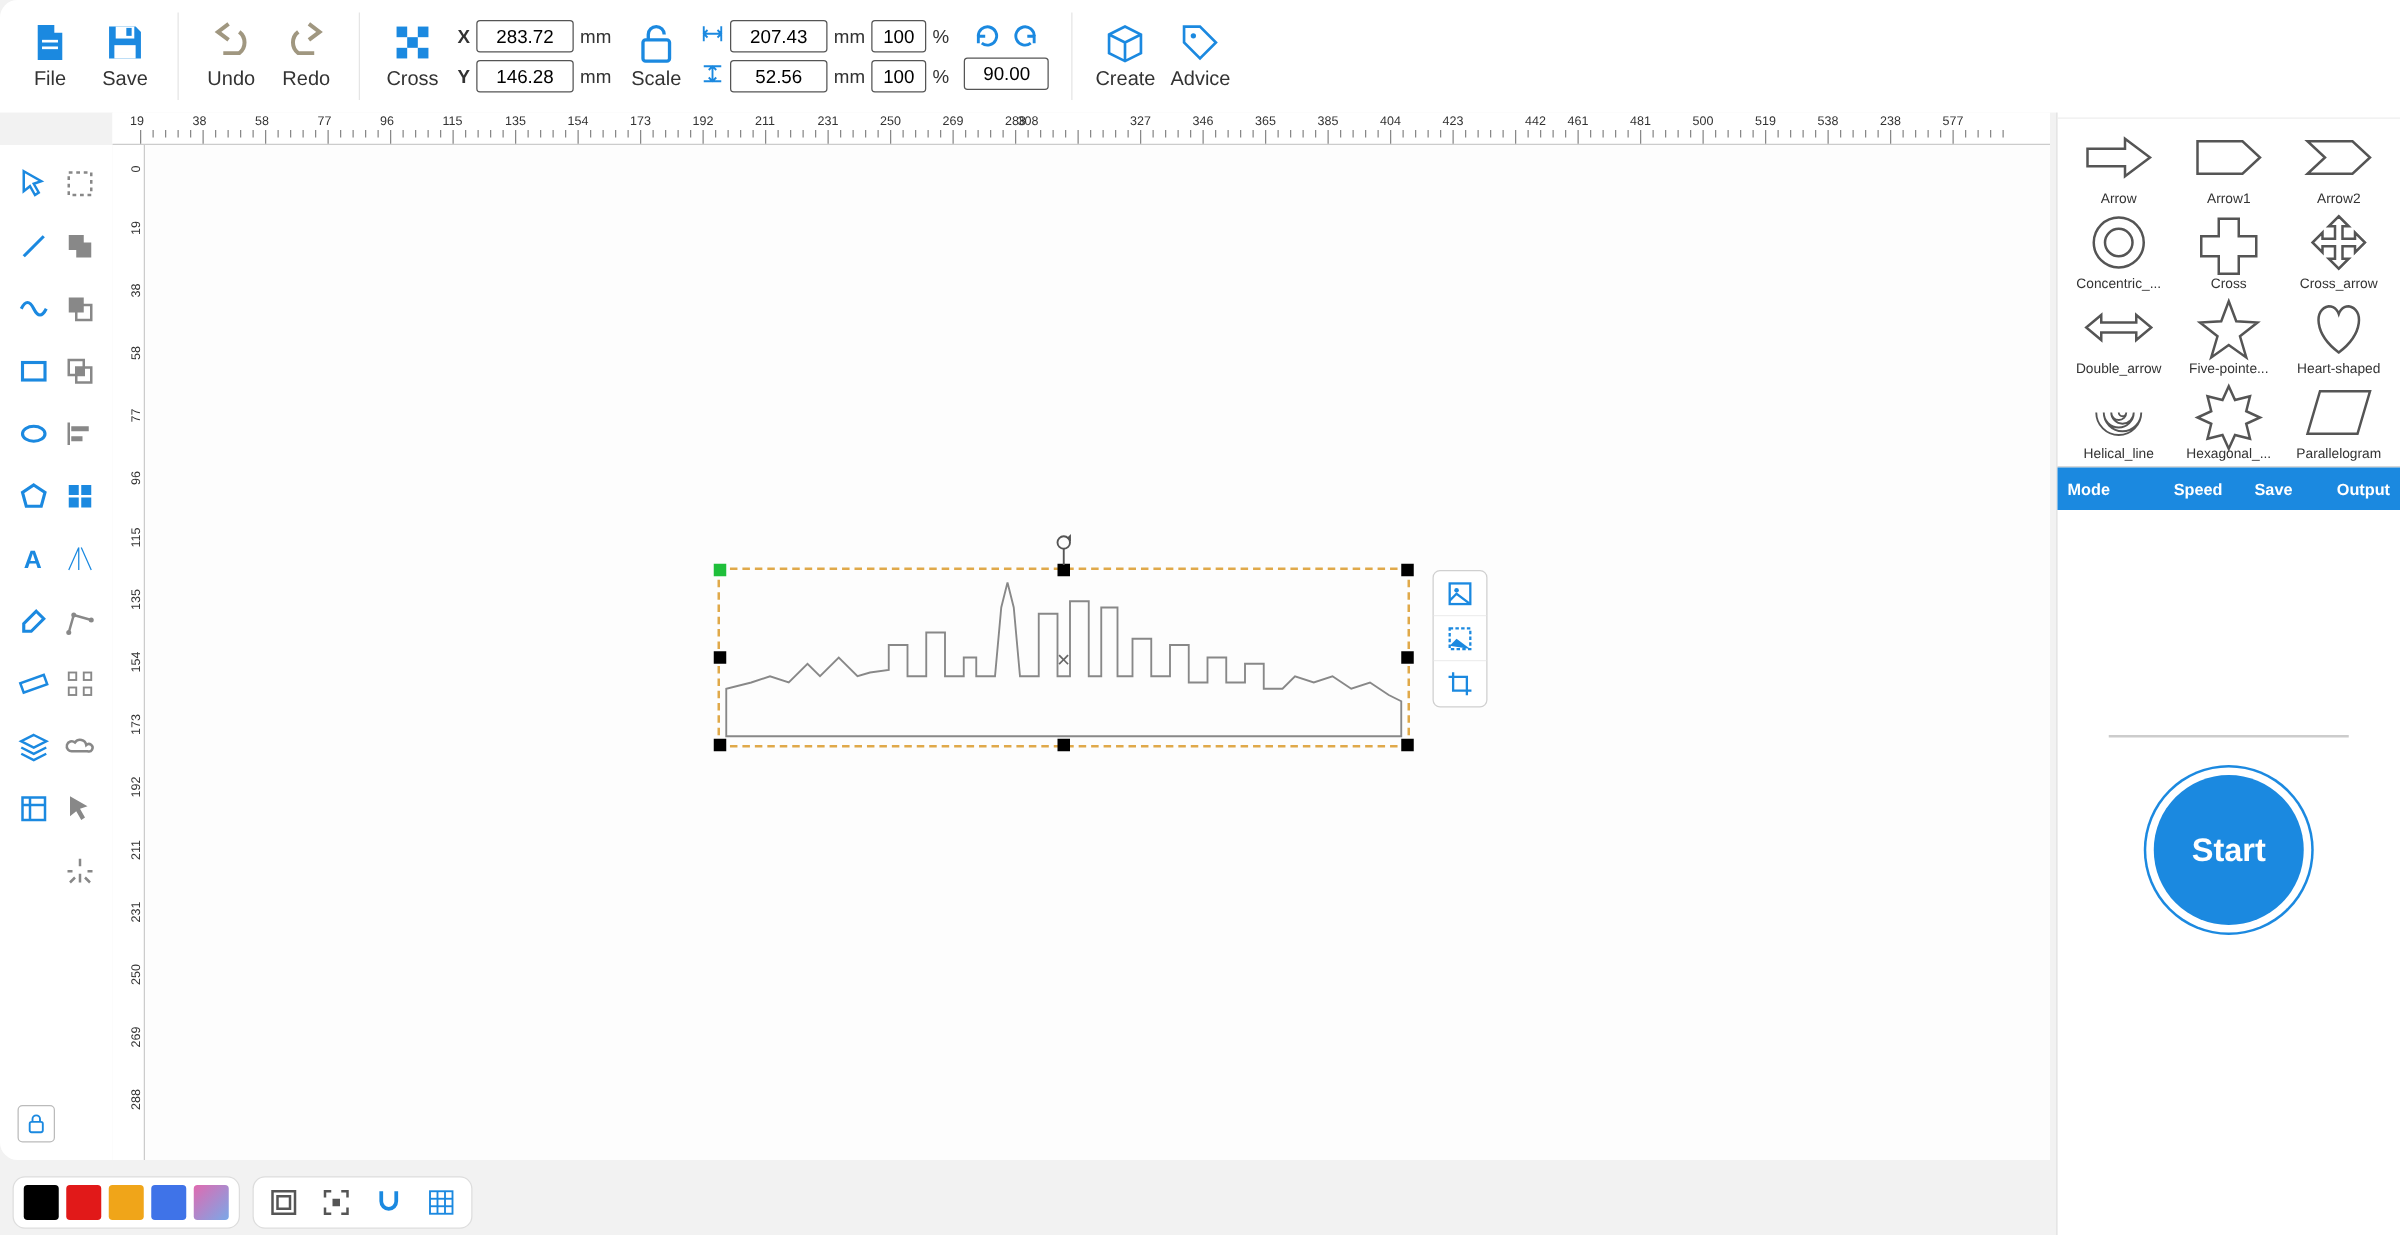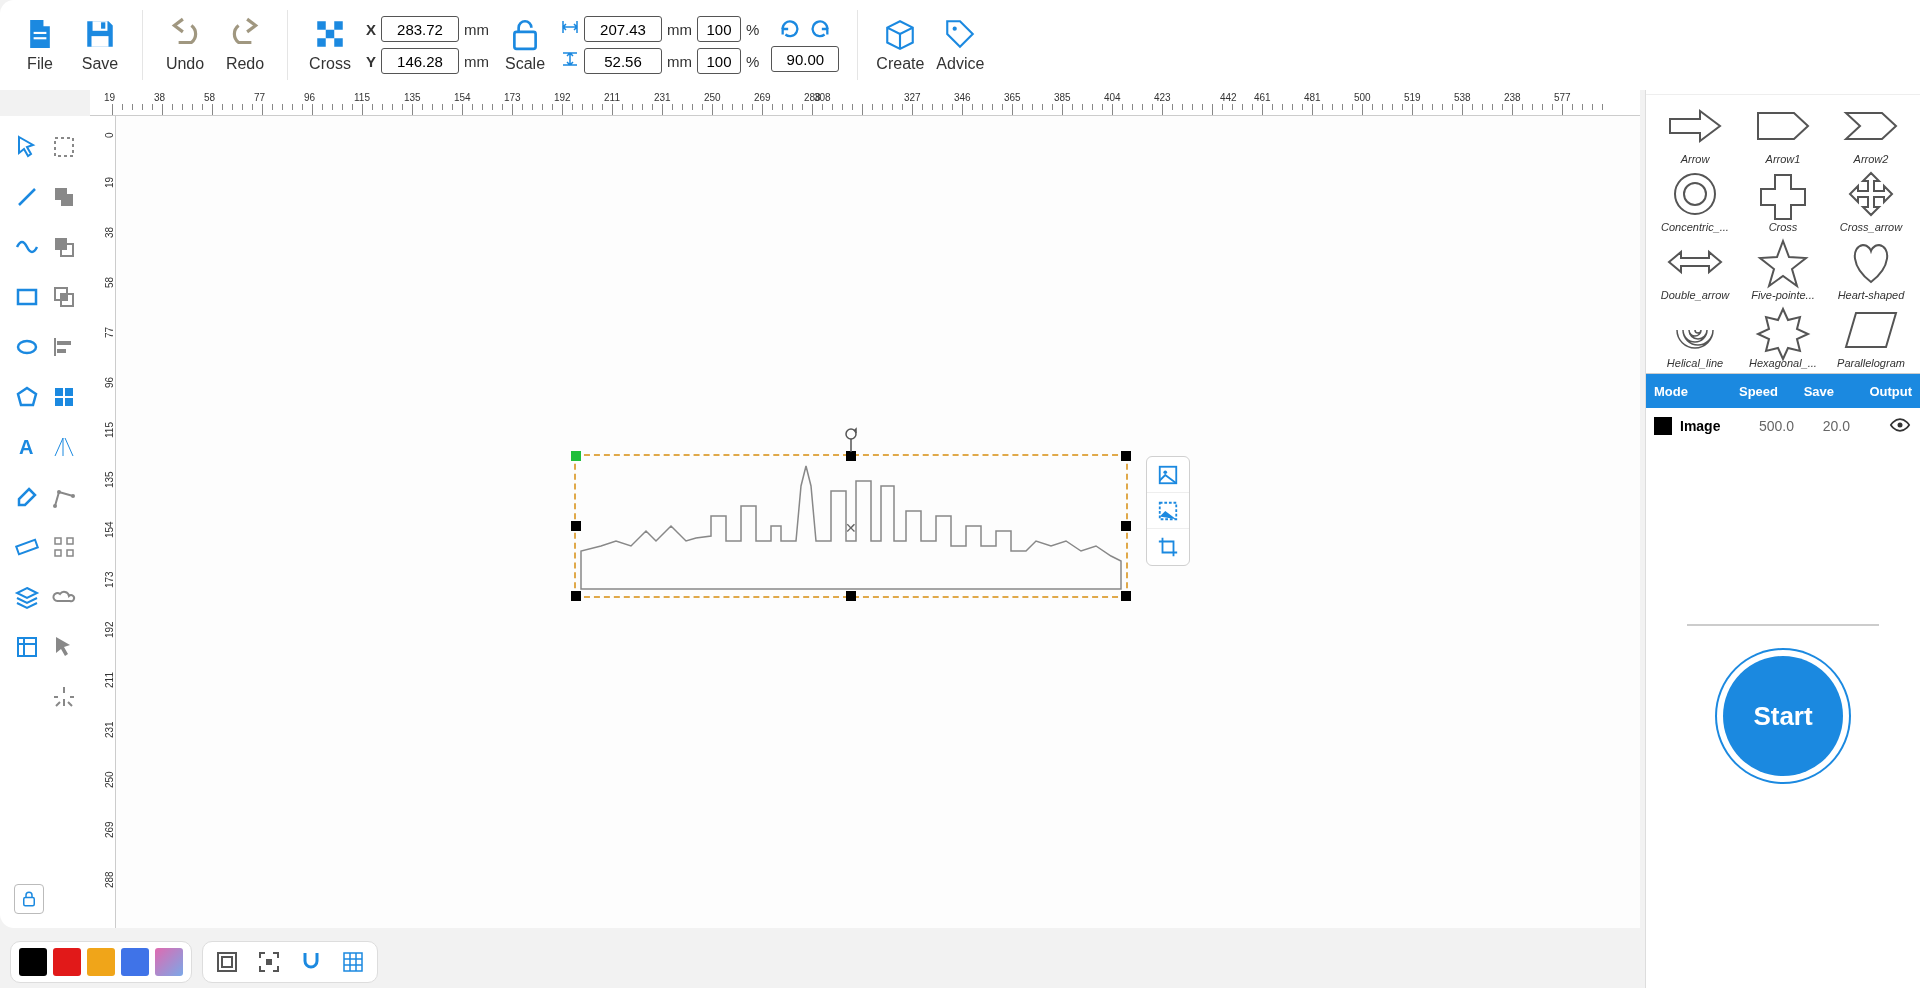--- a/index.html
+++ b/index.html
@@ -57,21 +57,21 @@
 
 
 .right-panel { position: absolute; top: 0; right: 0; bottom: 0; width: 275px; background: #fff; border-left: 1px solid #ddd; display: flex; flex-direction: column; }
 .rp-tabs { display: flex; height: 54px; border-bottom: 1px solid #ddd; }
 .rp-tab { flex: 1; display: flex; align-items: center; justify-content: center; cursor: pointer; }
 .rp-tab.active { border-bottom: 3px solid #1b89e0; }
 .rp-filters { display: flex; align-items: center; padding: 6px 6px; gap: 4px; border-bottom: 1px solid #eee; }
 .rp-select { flex: 1; height: 28px; border: 1px solid #bbb; border-radius: 3px; font-size: 13px; padding: 0 4px; overflow: hidden; text-overflow: ellipsis; }
 .rp-search { width: 24px; height: 24px; display: flex; align-items: center; justify-content: center; cursor: pointer; }
 .shape-grid { display: grid; grid-template-columns: repeat(3, 1fr); gap: 2px; padding: 4px 6px; }
-.shape-cell { display: flex; flex-direction: column; align-items: center; font-size: 11px; color: #333; cursor: pointer; overflow: hidden; font-style: italic; }
+.shape-cell { display: flex; flex-direction: column; align-items: center; font-size: 11px; color: #333; cursor: pointer; overflow: hidden; }
 .shape-cell .thumb { width: 72px; height: 54px; display: flex; align-items: center; justify-content: center; }
 .shape-cell .name { white-space: nowrap; text-overflow: ellipsis; overflow: hidden; width: 80px; text-align: center; }
 
 .layer-table { border-top: 1px solid #ccc; }
 .layer-head { display: flex; background: #1b89e0; color: #fff; font-size: 13px; font-weight: 600; height: 34px; align-items: center; }
 .layer-head div { padding: 0 8px; }
 .lh-mode { flex: 0 0 80px; }
 .lh-speed { flex: 0 0 60px; text-align: right; }
 .lh-power { flex: 0 0 56px; text-align: right; }
 .lh-out { flex: 1; text-align: right; }
@@ -769,30 +769,20 @@
       </div>
     </div>
 
   <div class="layer-table">
     <div class="layer-head">
       <div class="lh-mode">Mode</div>
       <div class="lh-speed">Speed</div>
       <div class="lh-power">Save</div>
       <div class="lh-out">Output</div>
     </div>
-    <div class="layer-row">
-      <div class="sw"></div>
-      <div class="lbl">Image</div>
-      <div class="val">500.0</div>
-      <div class="val2">20.0</div>
-      <div class="eye"><svg width="20" height="14" viewBox="0 0 24 16">
-            <path d="M1 8s4-7 11-7 11 7 11 7-4 7-11 7S1 8 1 8z" fill="none" stroke="#333" stroke-width="2"></path>
-            <circle cx="12" cy="8" r="3" fill="#333"></circle>
-          </svg></div>
-    </div>
   </div>
 
   <div style="height:180px;"></div>
   <div style="border-top:2px solid #ccc;width:70%;margin:0 auto;"></div>
 
   <div class="start-btn">
       <span>Start</span>
     </div>
 
 </div>

